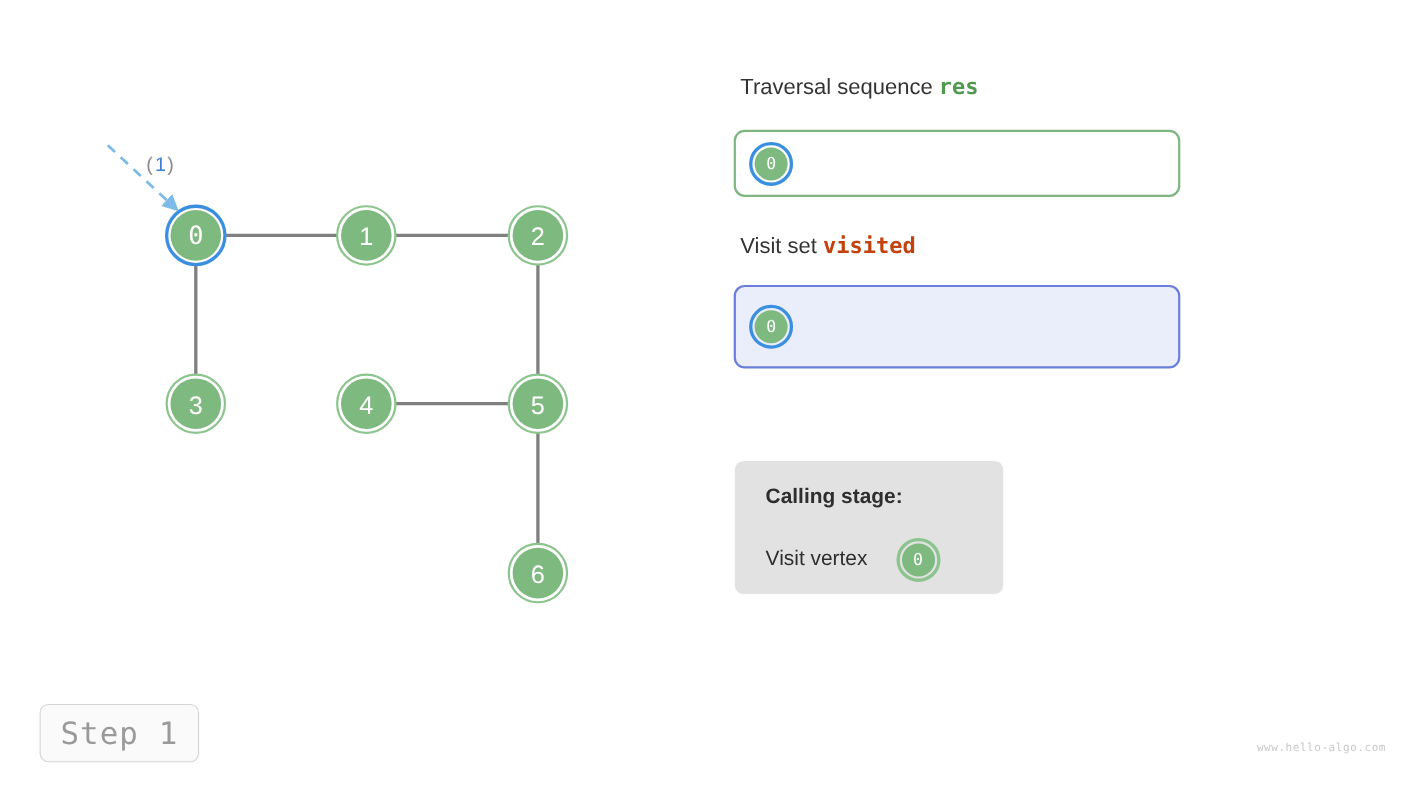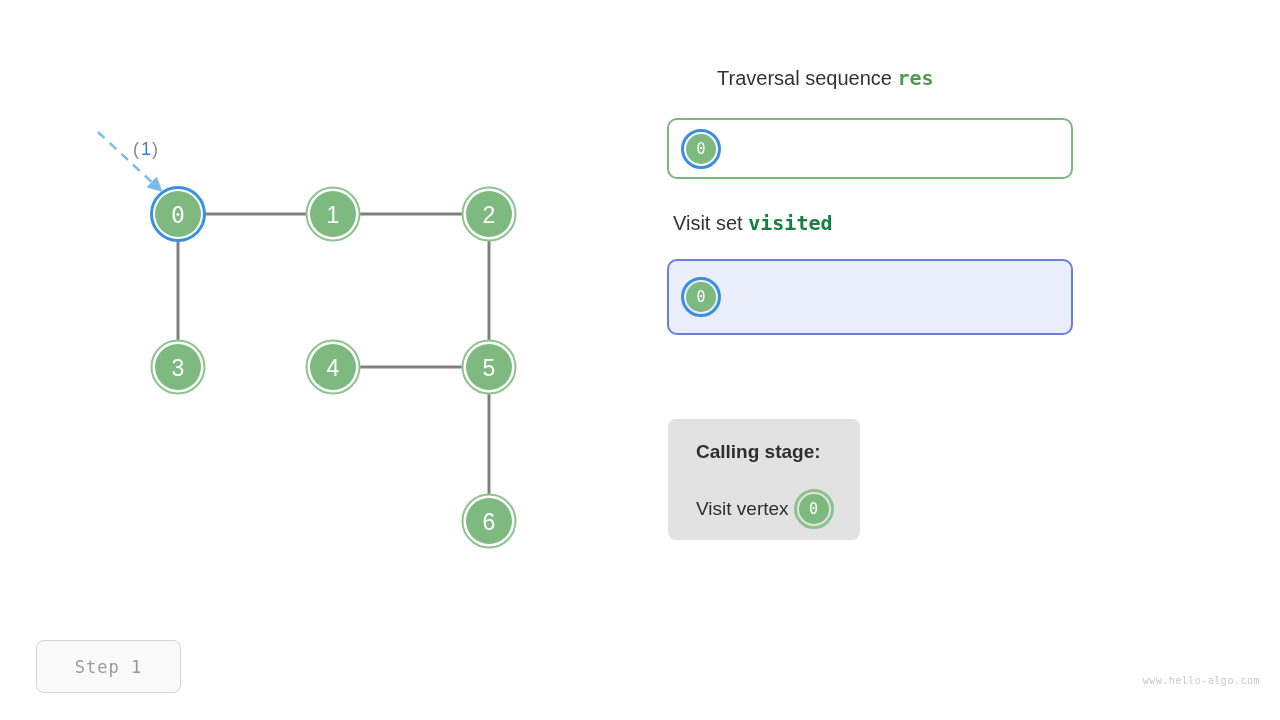--- a/index.html
+++ b/index.html
@@ -60,21 +60,21 @@
     font-size: 20px;
     color: #333333;
     white-space: nowrap;
   }
   .section-heading .mono {
     font-family: "DejaVu Sans Mono", "Liberation Mono", monospace;
     font-weight: bold;
     font-size: 20px;
   }
   .mono-green { color: #4e9a51; }
-  .mono-blue  { color: #15803d; text-align: center; }
+  .mono-blue  { color: #c2410c; text-align: center; }
 
   .container-box {
     position: absolute;
     box-sizing: border-box;
     border-radius: 10px;
     display: flex;
     align-items: center;
     padding-left: 12px;
     gap: 10px;
   }
@@ -125,41 +125,41 @@
     border-radius: 50%;
     box-sizing: border-box;
     border: 3px solid #3b8fe0;
   }
 
   
   #calling-stage {
     position: absolute;
     left: 668px;
     top: 419px;
-    width: 192px;
+    width: 244px;
     height: 121px;
     background: #e2e2e2;
     border-radius: 8px;
   }
   #calling-stage-title {
     position: absolute;
     left: 28px;
     top: 22px;
     font-size: 19px;
     font-weight: bold;
     color: #2e2e2e;
     white-space: nowrap;
   }
   #calling-stage-row {
     position: absolute;
     left: 28px;
     top: 70px;
     display: flex;
     align-items: center;
-    gap: 5px;
+    gap: 26px;
   }
   #calling-stage-action {
     font-size: 19px;
     color: #2e2e2e;
     white-space: nowrap;
   }
   .chip-green-ring .chip-ring { border-color: #8cc48d; }
 
   
   #step-button {
@@ -169,21 +169,21 @@
     width: 145px;
     height: 53px;
     box-sizing: border-box;
     border: 1px solid #d4d4d4;
     border-radius: 8px;
     background: #fafafa;
     display: flex;
     align-items: center;
     justify-content: center;
     font-family: "DejaVu Sans Mono", "Liberation Mono", monospace;
-    font-size: 17px;
+    font-size: 28px;
     color: #9a9a9a;
     letter-spacing: 1px;
   }
   #watermark {
     position: absolute;
     right: 20px;
     top: 675px;
     font-family: "DejaVu Sans Mono", "Liberation Mono", monospace;
     font-size: 10px;
     color: #c9c9c9;
@@ -260,21 +260,21 @@
     </g>
 
     <line x1="98" y1="132" x2="157" y2="187" stroke="#7cbbe8" stroke-width="2.5" stroke-dasharray="9 7" marker-end="url(#arrowhead)"></line>
 
     <text class="annot-paren" x="133" y="155">(</text>
     <text class="annot-num" x="141" y="155">1</text>
     <text class="annot-paren" x="152" y="155">)</text>
   </svg>
 </div>
 
-<div class="section-heading" style="left:673px; top:66px;margin-left:44px;">
+<div class="section-heading" style="left:673px; top:66px;">
   <span>Traversal sequence</span>
   <span class="mono mono-green">res</span>
 </div>
 
 <div id="res-box" class="container-box">
   <div class="chip">
     <div class="chip-core">0</div>
     <div class="chip-ring"></div>
   </div>
 </div>

